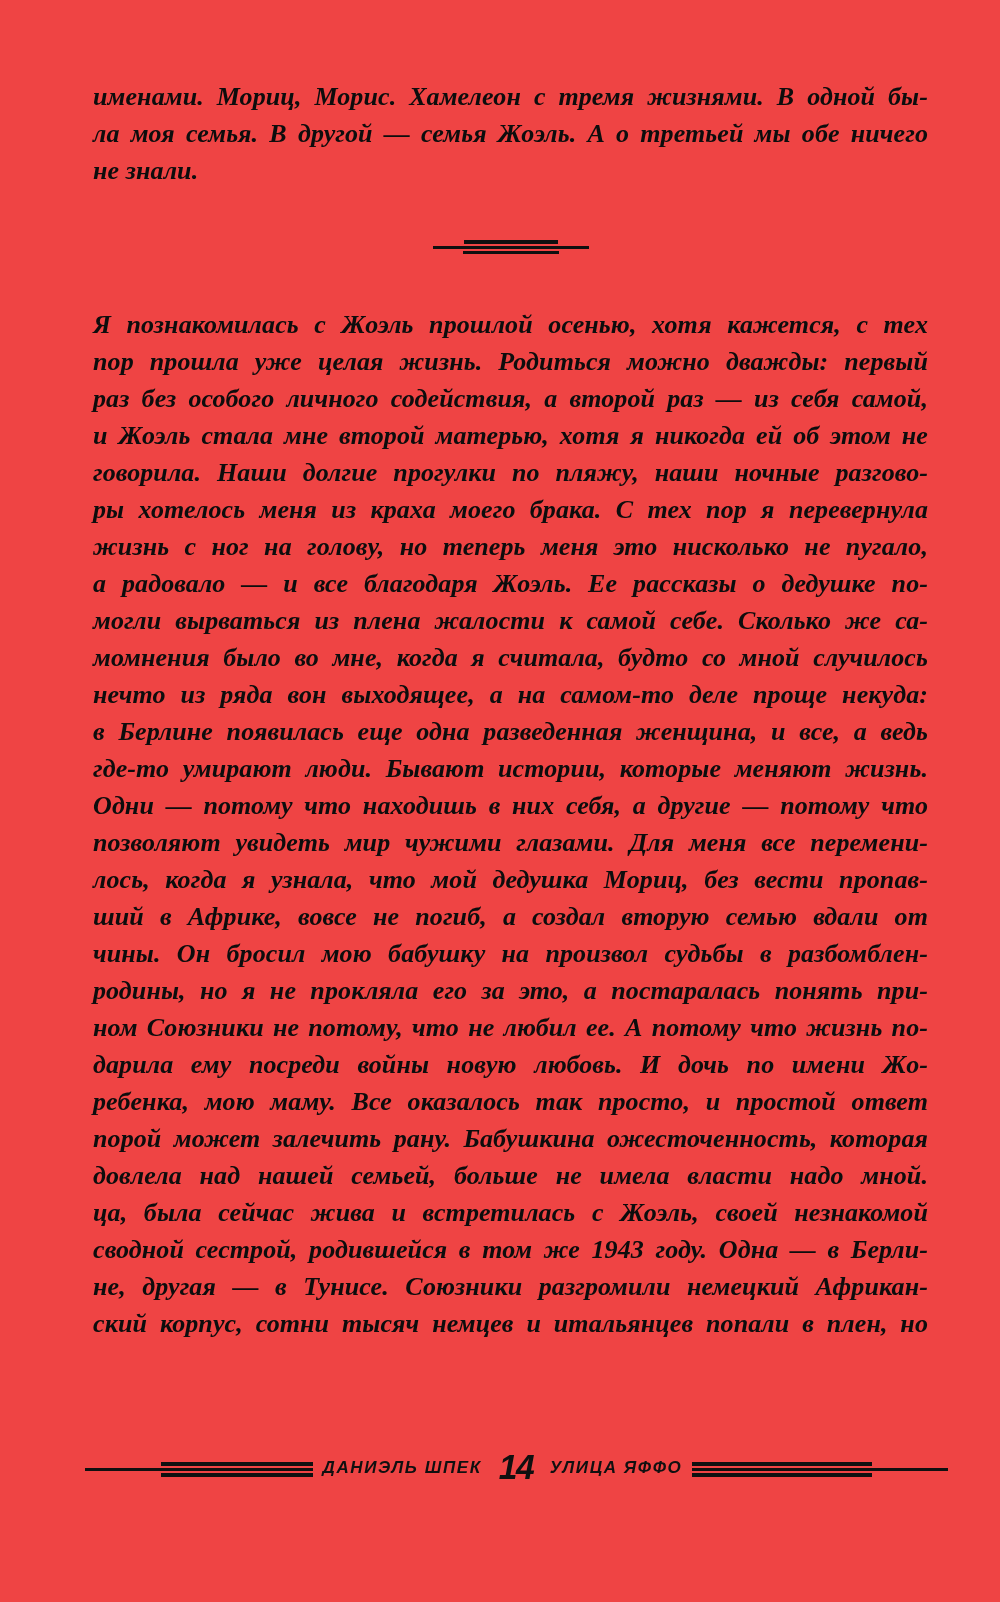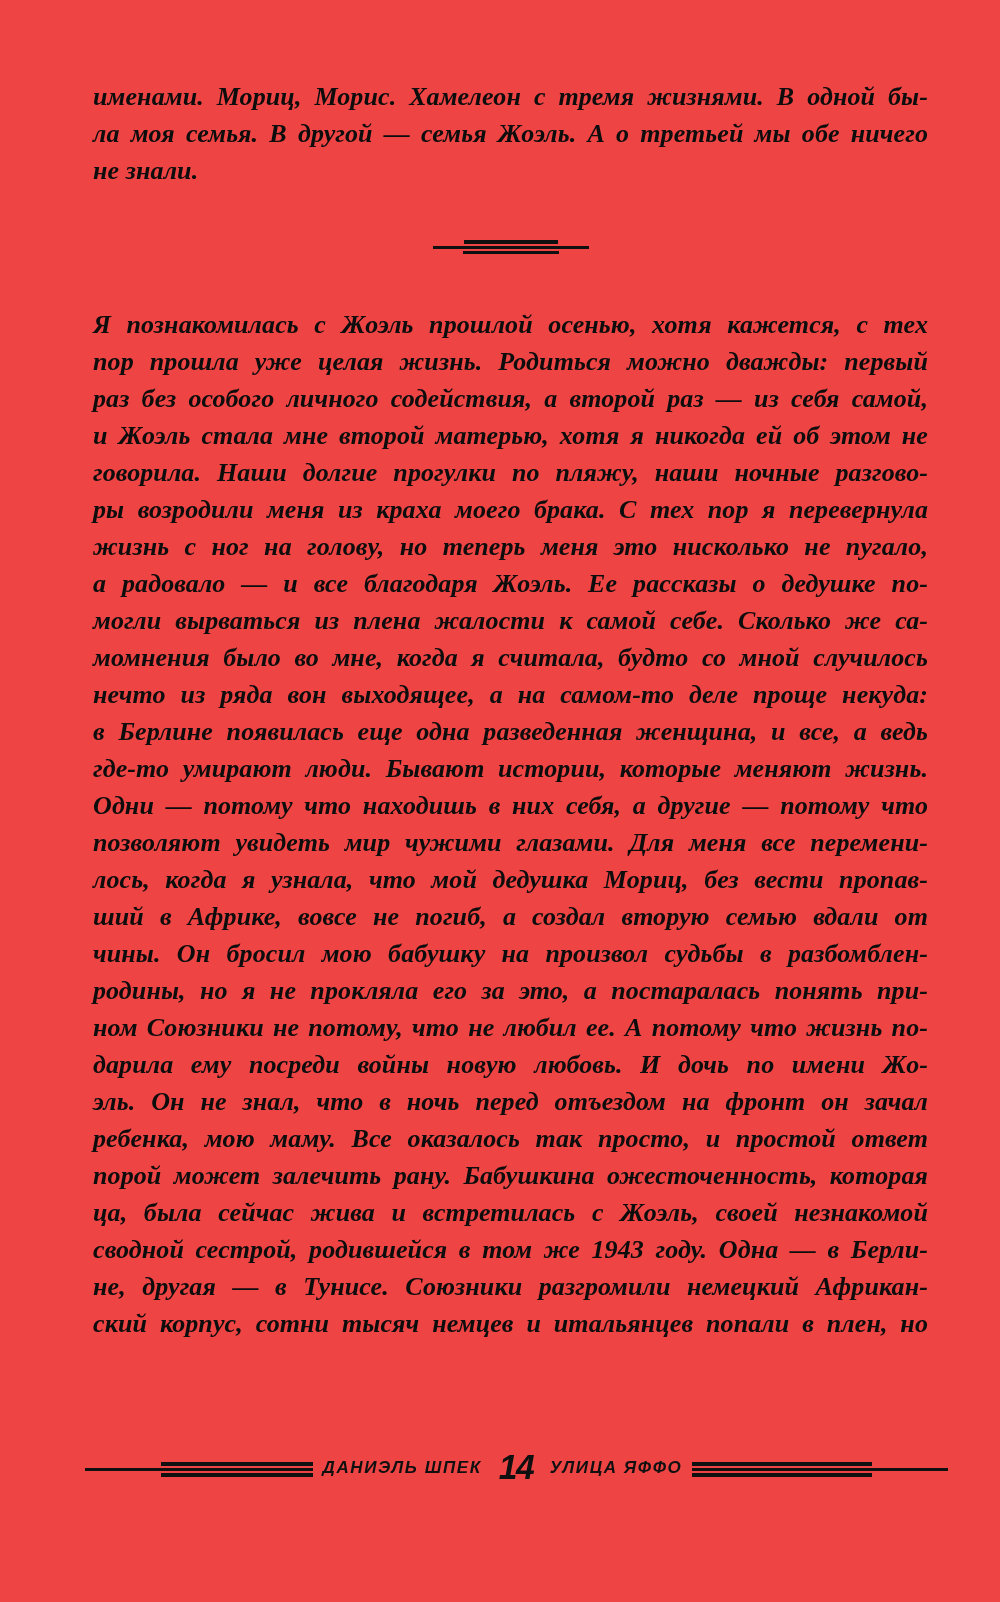--- a/index.html
+++ b/index.html
@@ -88,39 +88,39 @@
     <span class="d-bar-bot"></span>
   </div>
 
   <div class="col main-paragraph">
     <div>
         <div class="tline">Я познакомилась с Жоэль прошлой осенью, хотя кажется, с тех</div>
         <div class="tline">пор прошла уже целая жизнь. Родиться можно дважды: первый</div>
         <div class="tline">раз без особого личного содействия, а второй раз — из себя самой,</div>
         <div class="tline">и Жоэль стала мне второй матерью, хотя я никогда ей об этом не</div>
         <div class="tline">говорила. Наши долгие прогулки по пляжу, наши ночные разгово-</div>
-        <div class="tline">ры возродили меня из краха моего брака. С тех пор я перевернула</div>
+        <div class="tline">ры хотелось меня из краха моего брака. С тех пор я перевернула</div>
         <div class="tline">жизнь с ног на голову, но теперь меня это нисколько не пугало,</div>
         <div class="tline">а радовало — и все благодаря Жоэль. Ее рассказы о дедушке по-</div>
         <div class="tline">могли вырваться из плена жалости к самой себе. Сколько же са-</div>
         <div class="tline">момнения было во мне, когда я считала, будто со мной случилось</div>
         <div class="tline">нечто из ряда вон выходящее, а на самом-то деле проще некуда:</div>
         <div class="tline">в Берлине появилась еще одна разведенная женщина, и все, а ведь</div>
         <div class="tline">где-то умирают люди. Бывают истории, которые меняют жизнь.</div>
         <div class="tline">Одни — потому что находишь в них себя, а другие — потому что</div>
         <div class="tline">позволяют увидеть мир чужими глазами. Для меня все перемени-</div>
         <div class="tline">лось, когда я узнала, что мой дедушка Мориц, без вести пропав-</div>
         <div class="tline">ший в Африке, вовсе не погиб, а создал вторую семью вдали от</div>
         <div class="tline">чины. Он бросил мою бабушку на произвол судьбы в разбомблен-</div>
         <div class="tline">родины, но я не прокляла его за это, а постаралась понять при-</div>
         <div class="tline">ном Союзники не потому, что не любил ее. А потому что жизнь по-</div>
         <div class="tline">дарила ему посреди войны новую любовь. И дочь по имени Жо-</div>
-        <div class="tline">эль. Он не знал, что в ночь перед отъездом на фронт он зачал</div>
         <div class="tline">ребенка, мою маму. Все оказалось так просто, и простой ответ</div>
         <div class="tline">порой может залечить рану. Бабушкина ожесточенность, которая</div>
+        <div class="tline">довлела над нашей семьей, больше не имела власти надо мной.</div>
         <div class="tline">ца, была сейчас жива и встретилась с Жоэль, своей незнакомой</div>
         <div class="tline">сводной сестрой, родившейся в том же 1943 году. Одна — в Берли-</div>
         <div class="tline">не, другая — в Тунисе. Союзники разгромили немецкий Африкан-</div>
         <div class="tline">ский корпус, сотни тысяч немцев и итальянцев попали в плен, но</div>
       </div>
   </div>
 
   <div class="footer">
     <span class="rule-thin rule-thin-left"></span>
     <span class="rule-bars rule-bars-left"></span>

